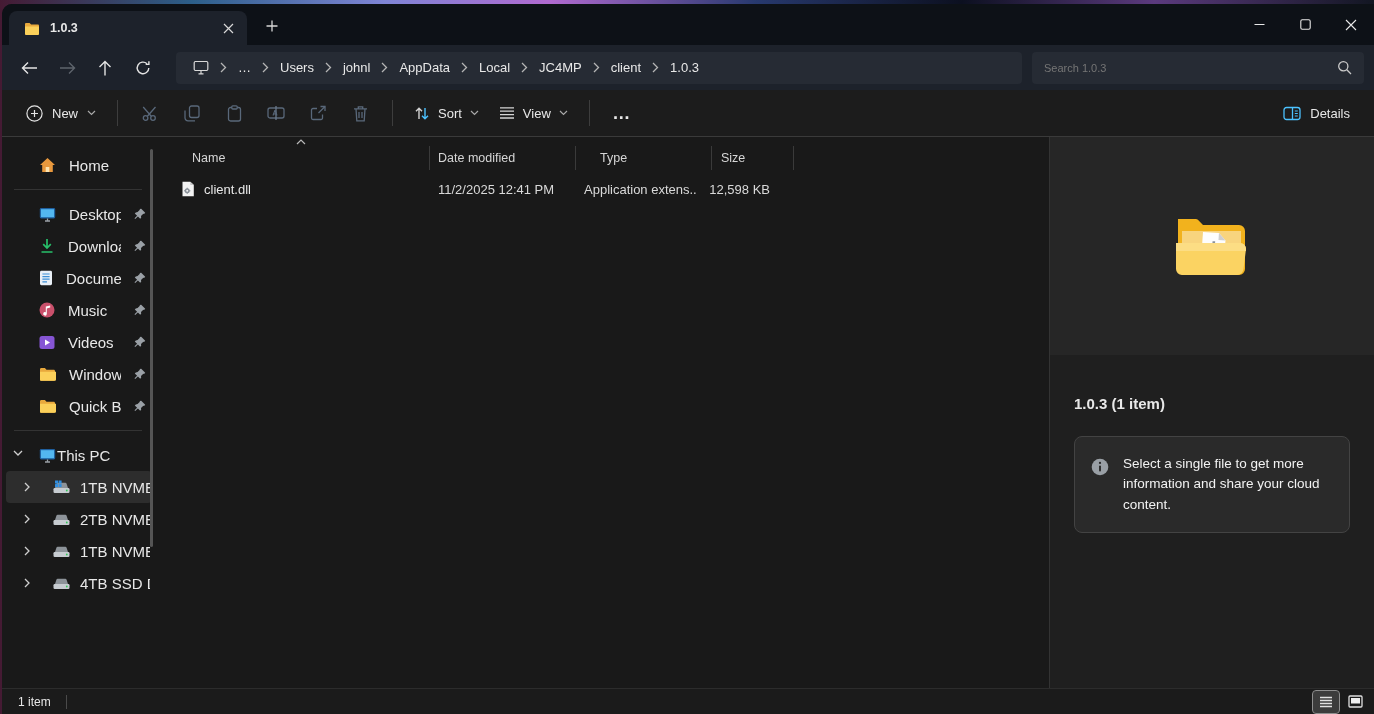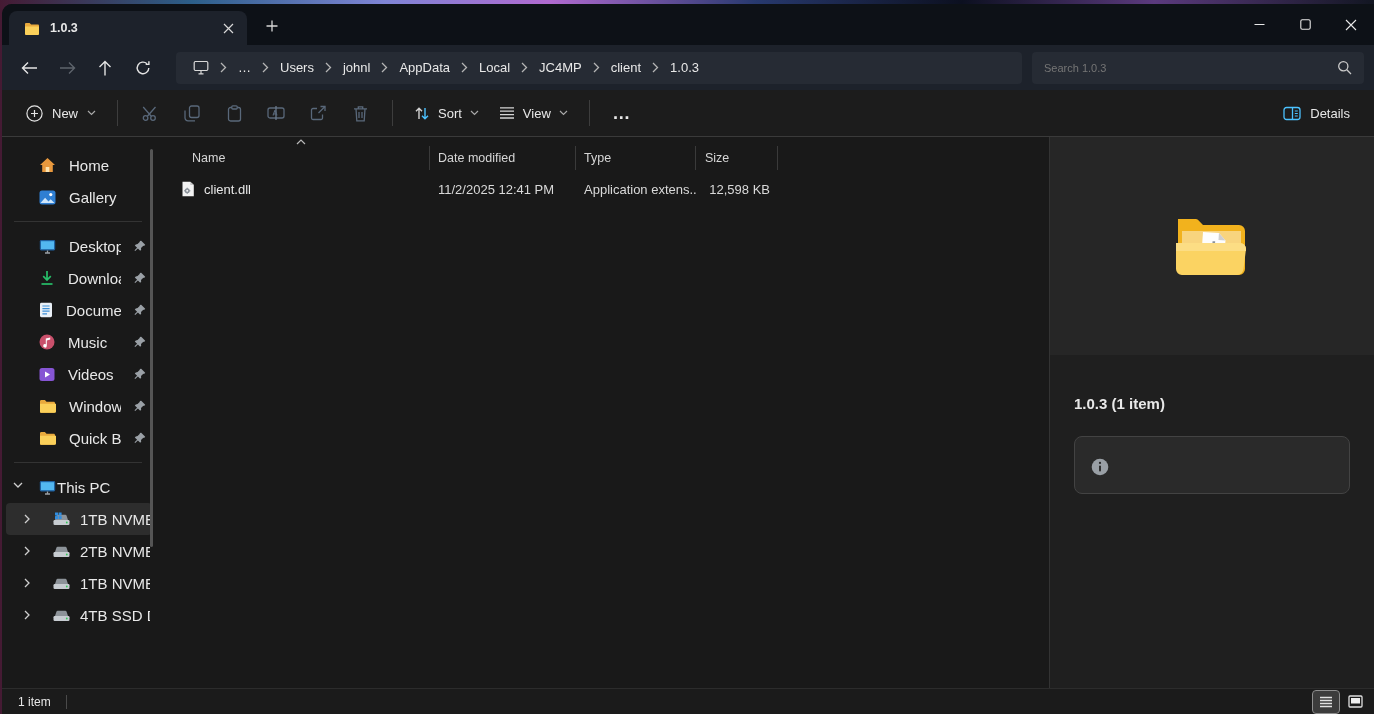--- a/index.html
+++ b/index.html
@@ -62,21 +62,21 @@
   .drive-selected { background:#2d2d2d; }
   .drive-ico { position:relative; }
   .side-scrollbar { position:absolute; right:1px; top:12px; width:3px; height:398px; background:#555; border-radius:2px; }
 
   .content { flex:1; min-width:0; padding:6px 0 0 22px; }
   .list-header { display:flex; height:26px; align-items:center; color:#d6d6d6; font-size:12.5px; position:relative; margin-top:2px; }
   .col { height:24px; display:flex; align-items:center; border-right:1px solid #3a3a3a; }
   .col-name { width:254px; padding-left:16px; position:relative; }
   .sort-caret { position:absolute; top:-7px; left:120px; }
   .col-date { width:146px; padding-left:8px; }
-  .col-type { width:120px; padding-left:8px; }
+  .col-type { width:120px; padding-left:8px;margin-left:16px; }
   .col-size { width:82px; padding-left:9px; }
   .file-row { display:flex; height:30px; align-items:center; font-size:13px; margin-top:3px; border-radius:4px; }
   .cell-name { width:254px; display:flex; align-items:center; gap:9px; padding-left:5px; }
   .cell-date { width:146px; padding-left:8px; color:#d9d9d9; }
   .cell-type { width:120px; padding-left:8px; color:#d9d9d9; white-space:nowrap; overflow:hidden; }
   .cell-size { width:82px; padding-right:8px; text-align:right; color:#d9d9d9; }
 
   .details { width:325px; flex:none; background:#1f1f1f; border-left:1px solid #333; display:flex; flex-direction:column; }
   .preview { height:218px; flex:none; background:#262626; display:flex; align-items:center; justify-content:center; }
   .details-body { padding:24px; }
@@ -314,28 +314,20 @@
 
   <div class="main">
 
     <aside class="sidebar">
       <div class="side-item">
         <svg width="17" height="16" viewBox="0 0 17 16">
             <path d="M8.5 1L16 8h-2.2v7H3.2V8H1z" fill="#e8983d"></path>
             <rect x="6.7" y="10" width="3.6" height="5" fill="#fde4b0"></rect>
           </svg>
         <span class="label">Home</span>
-      </div>
-      <div class="side-item">
-        <svg width="17" height="15" viewBox="0 0 17 15">
-            <rect x="0.5" y="0.5" width="16" height="14" rx="2.5" fill="#2f7fd3"></rect>
-            <circle cx="11.8" cy="4.6" r="1.6" fill="#fff"></circle>
-            <path d="M1.5 13l4.6-5.3 3.4 3.8 2.2-2.2 3.8 3.7z" fill="#cfe6fb"></path>
-          </svg>
-        <span class="label">Gallery</span>
       </div>
       <div class="side-divider"></div>
       <div class="side-item">
         <svg width="17" height="15" viewBox="0 0 17 15">
             <rect x="0.8" y="1" width="15.4" height="10.5" rx="1.4" fill="#1f5f9e"></rect>
             <rect x="2" y="2.2" width="13" height="8" fill="#53b7f0"></rect>
             <path d="M6 14h5M8.5 11.5V14" stroke="#9aa0a6" stroke-width="1.3"></path>
           </svg>
         <span class="label">Desktop</span>
         <svg class="pin" width="12" height="12" viewBox="0 0 12 12" fill="#9aa0a6">
@@ -531,20 +523,21 @@
         </svg>
       </div>
       <div class="details-body">
         <div class="details-title">1.0.3 (1 item)</div>
         <div class="infobox">
           <svg width="18" height="18" viewBox="0 0 18 18">
               <circle cx="9" cy="9" r="8.3" fill="#9aa0a6"></circle>
               <rect x="8.1" y="7.4" width="1.8" height="6" rx="0.9" fill="#252525"></rect>
               <circle cx="9" cy="4.9" r="1.1" fill="#252525"></circle>
             </svg>
+          <span>Select a single file to get more information and share your cloud content.</span>
         </div>
       </div>
     </aside>
   </div>
 
   <div class="statusbar">
     <span>1 item</span>
     <div class="status-divider"></div>
     <div class="view-toggles">
       <button class="vt-btn vt-active">

